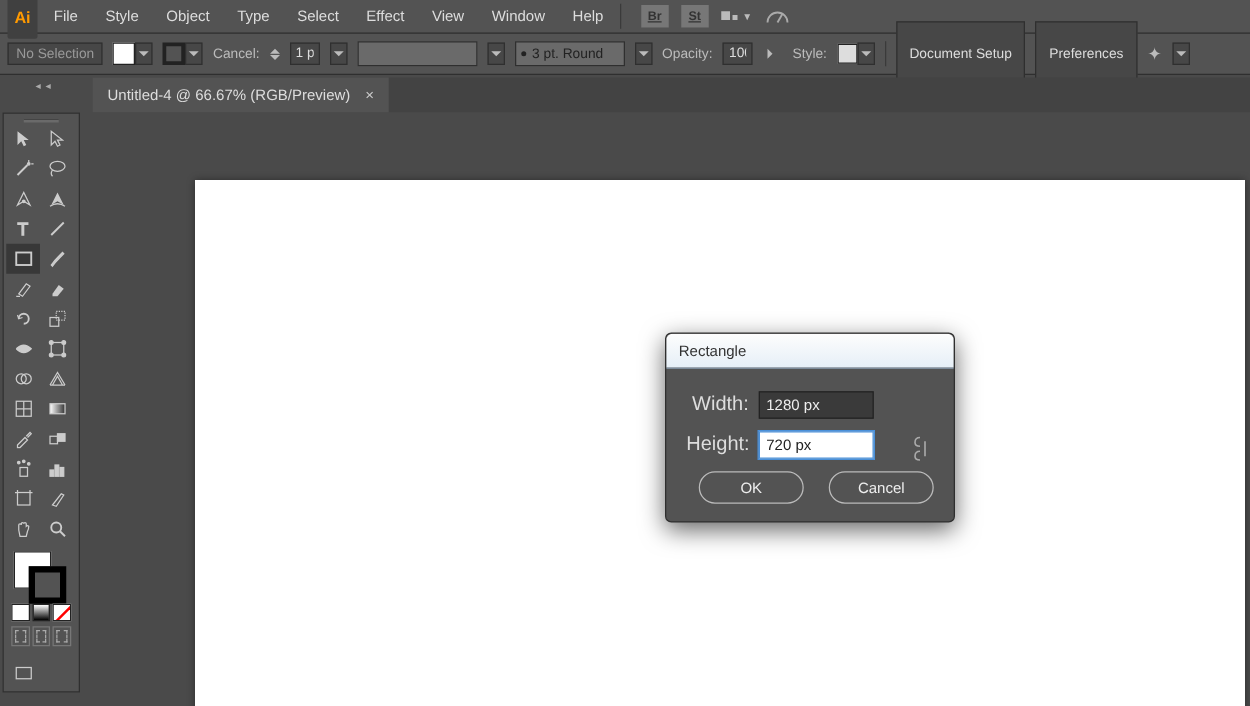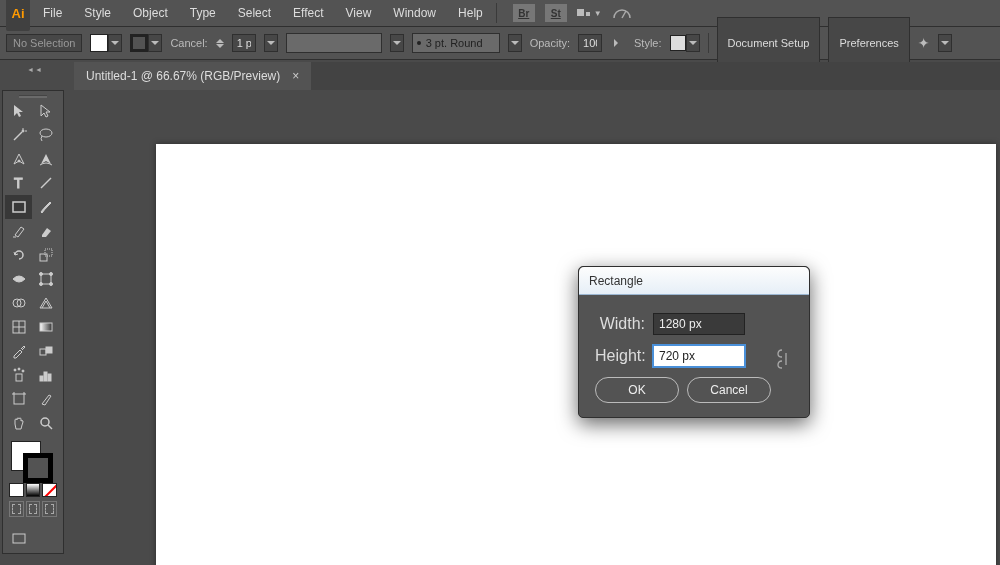--- a/index.html
+++ b/index.html
@@ -67,30 +67,30 @@
   .ms.n::after { content: ""; position: absolute; width: 24px; height: 2px; background: red; transform: rotate(-45deg); top: 6px; left: -4px; }
   .draw-modes { width: 56px; height: 20px; display: flex; gap: 2px; padding: 0 4px; }
   .dm { width: 16px; height: 16px; border: 1px solid #777; position: relative; }
   .dm::before { content: ""; position: absolute; inset: 2px; border: 1px dashed #aaa; }
 
   
   .canvas-area { position: absolute; top: 90px; left: 74px; right: 0; bottom: 0; background: #4a4a4a; }
   .artboard { position: absolute; top: 54px; left: 82px; width: 840px; height: 460px; background: #fff; box-shadow: 0 0 6px rgba(0,0,0,0.4); }
 
   
-  .dialog { position: absolute; top: 266px; left: 578px; width: 232px; background: #535353; border: 1px solid #2f2f2f; border-radius: 5px; box-shadow: 0 6px 20px rgba(0,0,0,0.6); }
+  .dialog { position: absolute; top: 266px; left: 532px; width: 232px; background: #535353; border: 1px solid #2f2f2f; border-radius: 5px; box-shadow: 0 6px 20px rgba(0,0,0,0.6); }
   .dlg-title { height: 28px; background: linear-gradient(#fdfdfd, #e6eff7); border-bottom: 1px solid #9cb7d2; color: #333; font-size: 12px; display: flex; align-items: center; padding: 0 10px; border-radius: 5px 5px 0 0; }
   .dlg-body { padding: 18px 16px 14px 16px; }
   .dlg-row { display: flex; align-items: center; gap: 8px; margin-bottom: 10px; }
   .dlg-lbl { width: 50px; text-align: right; color: #ddd; font-size: 16px; }
   .dlg-input { background: #3a3a3a; border: 1px solid #222; color: #eee; padding: 3px 5px; width: 92px; font-size: 12px; }
   .dlg-input.focus { background: #fff; color: #222; border: 1px solid #4a90d9; outline: 1px solid #4a90d9; }
   .link-icon { position: absolute; right: 20px; top: 52px; color: #aaa; }
   .link-icon svg { stroke: #aaa; fill: none; stroke-width: 1.3; }
-  .dlg-buttons { display: flex; gap: 8px; justify-content: flex-start; margin-top: 2px; }
+  .dlg-buttons { display: flex; gap: 20px; justify-content: flex-end; margin-top: 2px; }
   .dlg-btn { border: 1.5px solid #bbb; background: transparent; color: #eee; border-radius: 14px; padding: 5px 0; width: 84px; font-size: 12px; cursor: default; text-align: center; }
 
   .sep-v { width: 1px; height: 20px; background: #3a3a3a; }
 
   .star-icon { font-size: 14px; color: #bbb; }
 </style>
 </head>
 <body>
 
 <div class="menubar">
@@ -158,21 +158,21 @@
   <div class="cb-btn">Document Setup</div>
   <div class="cb-btn">Preferences</div>
   <span class="star-icon">✦</span>
   <div class="dd"></div>
 </div>
 
 <div class="collapse-tab"></div>
 
 <div class="doctab-bar">
   <div class="doctab">
-    <span>Untitled-1 @ 66.67% (RGB/Preview)</span>
+    <span>Untitled-4 @ 66.67% (RGB/Preview)</span>
     <span class="x">×</span>
   </div>
 </div>
 
 <div class="tools">
   <div class="grip"></div>
   <div class="tool">
       <svg viewBox="0 0 16 16">
         <path d="M3 2 L3 13 L6 10 L8 14 L10 13 L8 9 L12 9 Z" fill="#ccc" stroke="none"></path>
       </svg>

